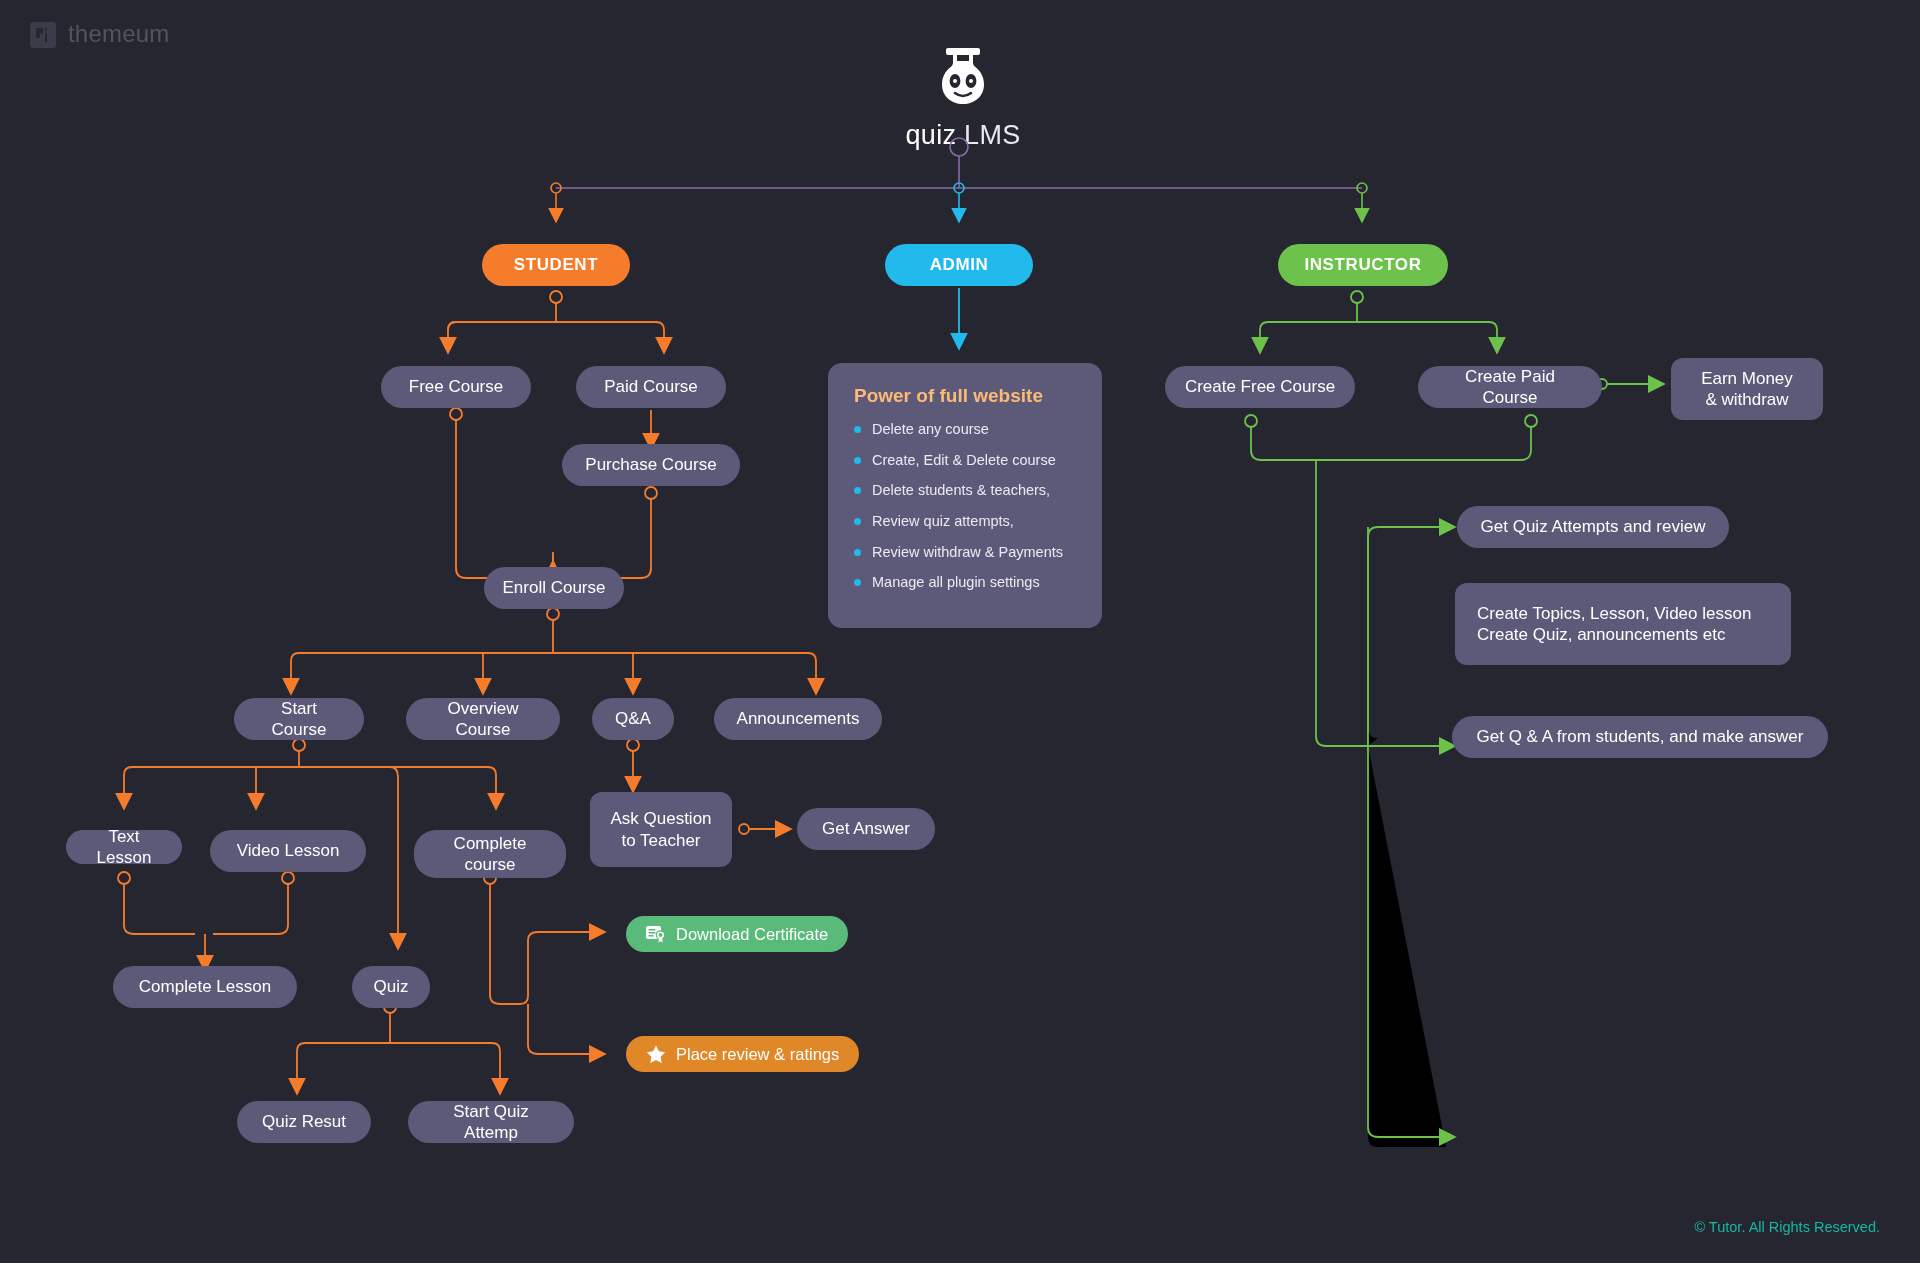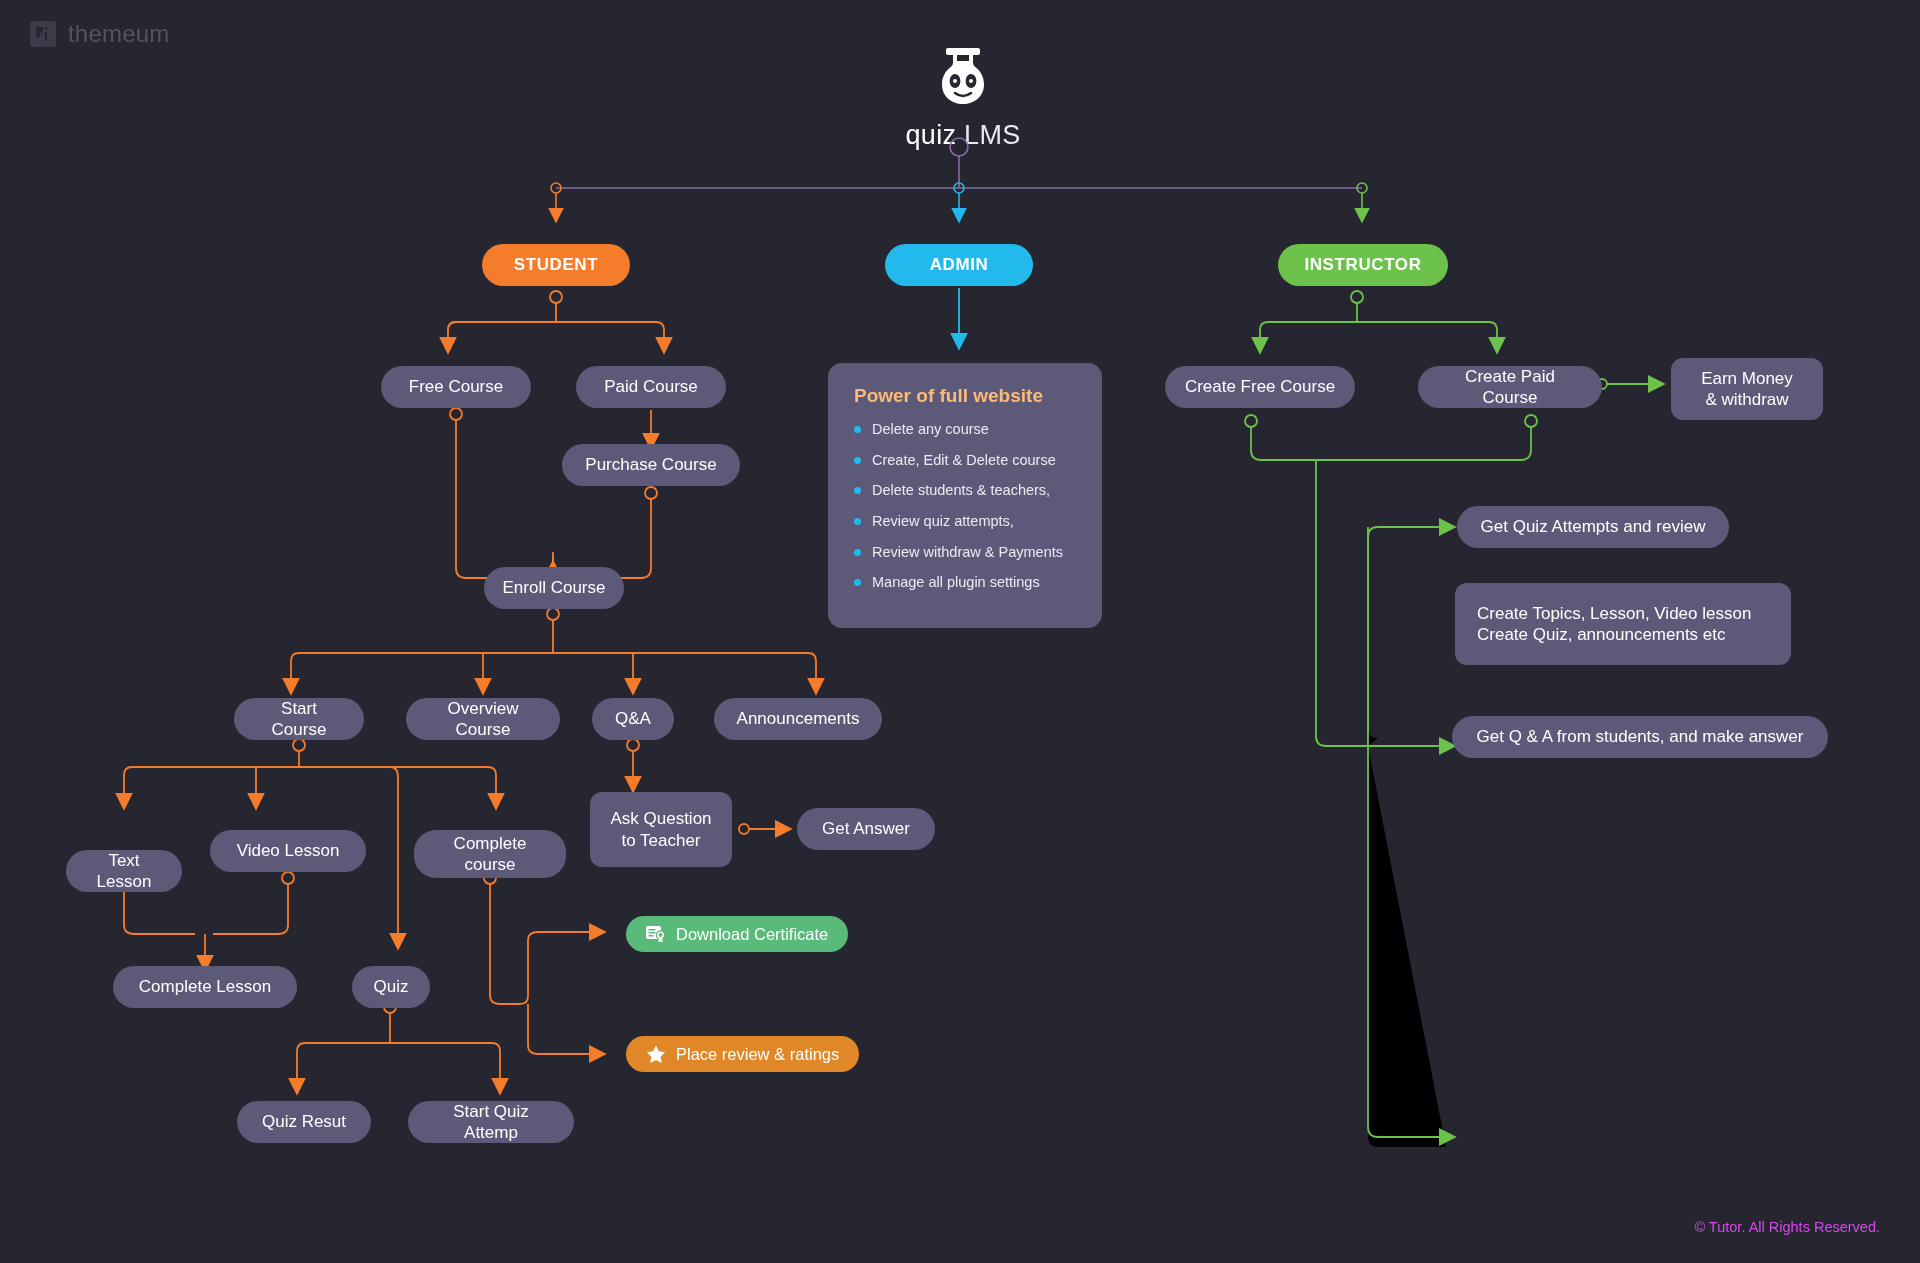--- a/index.html
+++ b/index.html
@@ -7,21 +7,21 @@
     width:1920px;height:1263px;
     background:#262631;
     font-family:"Liberation Sans", sans-serif;
     overflow:hidden;
     position:relative;
   }
   .stage{position:absolute;inset:0;}
   svg.wires{position:absolute;left:0;top:0;width:1920px;height:1263px;pointer-events:none;}
 
   
-  .brand{position:absolute;left:30px;top:20px;display:flex;align-items:center;gap:12px;}
+  .brand{position:absolute;left:30px;top:20px;display:flex;align-items:flex-end;gap:12px;}
   .brand-mark{width:26px;height:26px;background:#3b3b49;border-radius:3px;position:relative;}
   .brand-mark svg{position:absolute;left:4px;top:4px;}
   .brand-text{color:#54545f;font-size:24px;letter-spacing:.2px;}
 
   
   .logo{position:absolute;left:888px;top:48px;width:150px;text-align:center;}
   .logo-glyph{display:block;margin:0 auto;}
   .logo-text{margin-top:6px;color:#ffffff;font-size:27px;letter-spacing:.3px;}
   .logo-text .lms{font-weight:300;color:#e9e9ef;}
 
@@ -65,21 +65,21 @@
   .action{
     position:absolute;height:36px;border-radius:18px;
     display:flex;align-items:center;gap:10px;padding:12px 20px;box-sizing:border-box;
     color:#fff;font-size:16.5px;
   }
   .action.cert{left:626px;top:916px;background:#5aba7a;}
   .action.review{left:626px;top:1036px;background:#e08828;}
   .action .ic{display:flex;align-items:center;}
 
   
-  .footer{position:absolute;right:40px;bottom:28px;color:#d946ef;font-size:14.5px;}
+  .footer{position:absolute;right:40px;bottom:28px;color:#14b8a6;font-size:14.5px;}
 </style>
 </head>
 <body>
 
 <div class="stage">
 
   <div class="brand">
     <span class="brand-mark">
       <svg width="18" height="18" viewBox="0 0 18 18">
         <path d="M2 2 L9 2 L9 9 L6 7 L6 12 L2 12 Z" fill="#262631"></path>
@@ -244,21 +244,21 @@
   <div class="node" style="left:381px;top:366px;width:150px;height:42px;">Free Course</div>
   <div class="node" style="left:576px;top:366px;width:150px;height:42px;">Paid Course</div>
   <div class="node" style="left:562px;top:444px;width:178px;height:42px;">Purchase Course</div>
   <div class="node" style="left:484px;top:567px;width:140px;height:42px;">Enroll Course</div>
 
   <div class="node" style="left:234px;top:698px;width:130px;height:42px;">Start Course</div>
   <div class="node" style="left:406px;top:698px;width:154px;height:42px;">Overview Course</div>
   <div class="node" style="left:592px;top:698px;width:82px;height:42px;">Q&amp;A</div>
   <div class="node" style="left:714px;top:698px;width:168px;height:42px;">Announcements</div>
 
-  <div class="node" style="left:66px;top:830px;width:116px;height:42px;margin-top:20px;">Text Lesson</div>
+  <div class="node" style="left:66px;top:830px;width:116px;height:34px;">Text Lesson</div>
   <div class="node" style="left:210px;top:830px;width:156px;height:42px;">Video Lesson</div>
   <div class="node" style="left:414px;top:830px;width:152px;height:48px;">Complete course</div>
 
   <div class="node tall" style="left:590px;top:792px;width:142px;height:75px;flex-direction:column;">
     <span>Ask Question</span>
     <span>to Teacher</span>
   </div>
   <div class="node" style="left:797px;top:808px;width:138px;height:42px;">Get Answer</div>
 
   <div class="node" style="left:113px;top:966px;width:184px;height:42px;">Complete Lesson</div>

